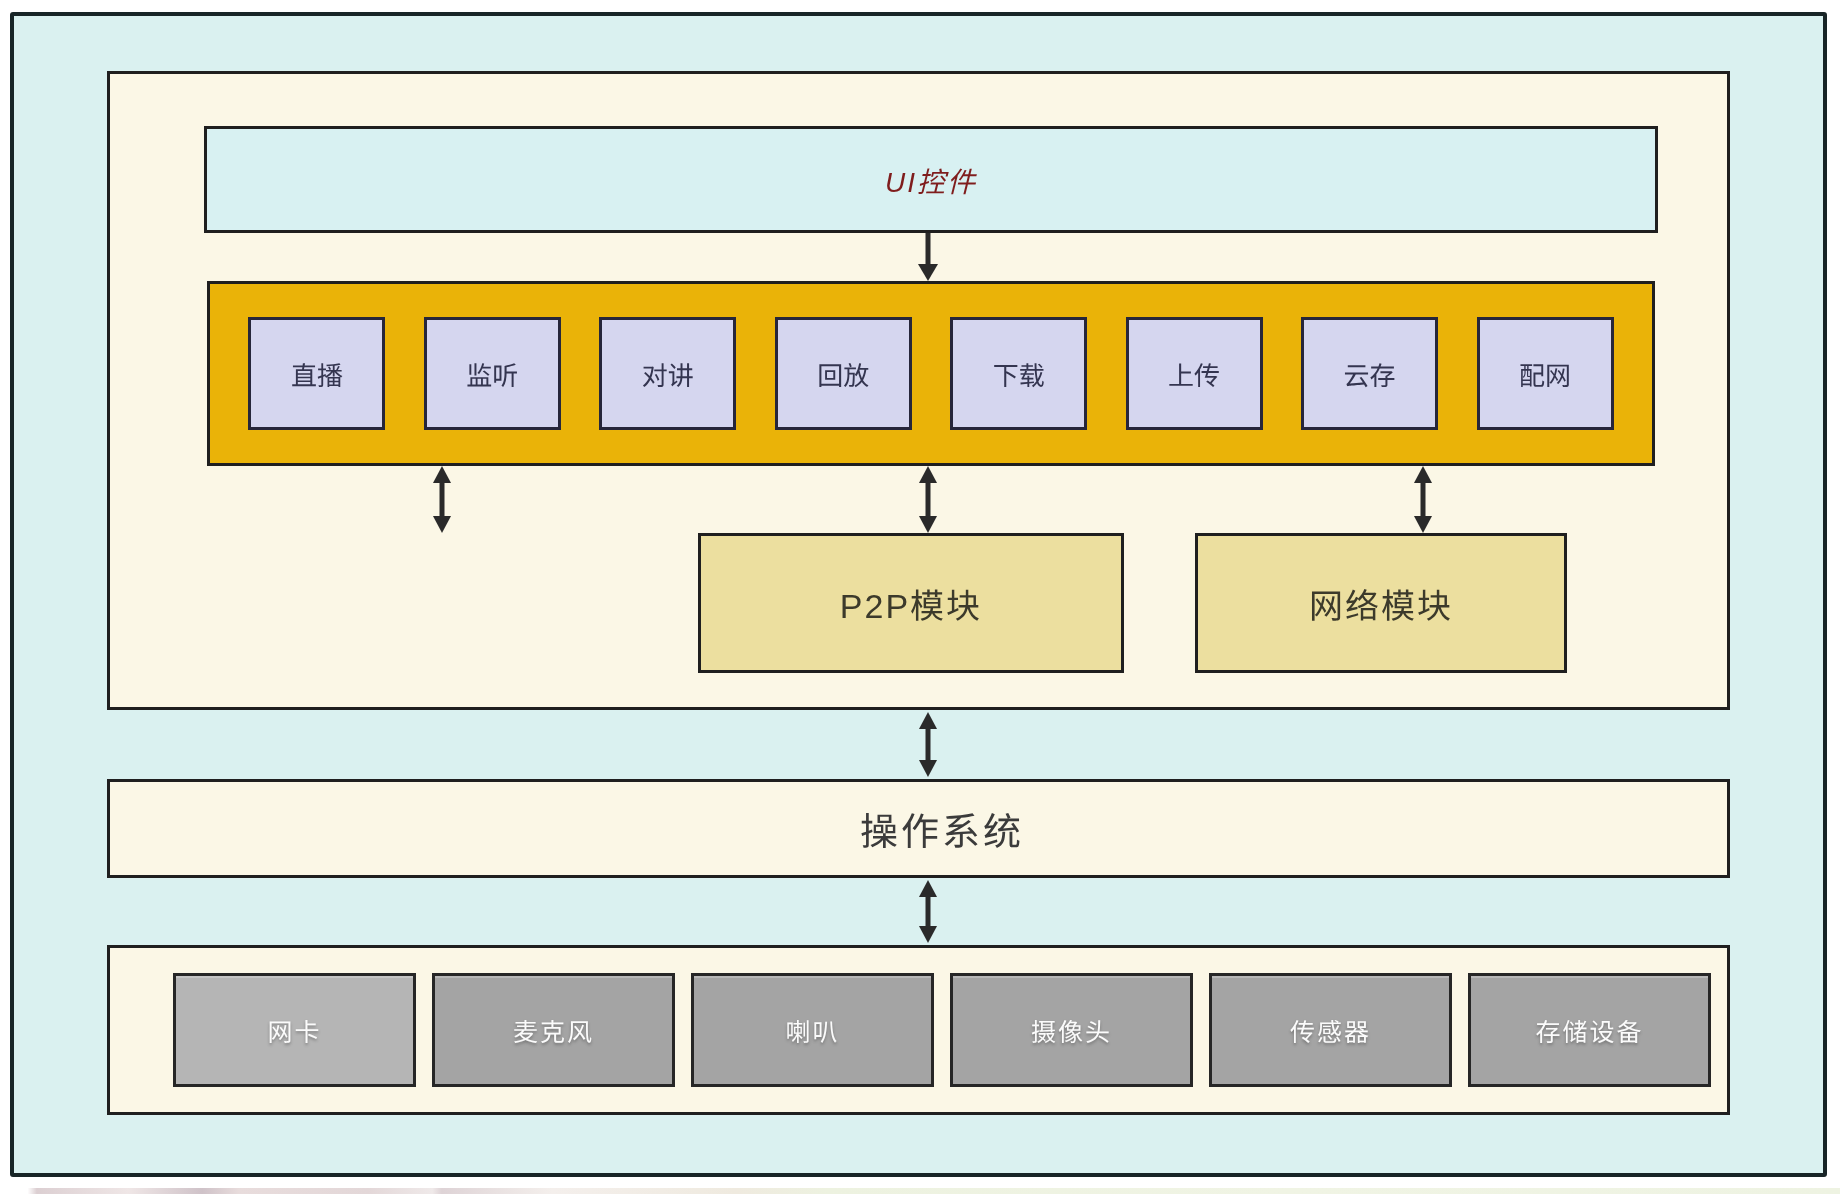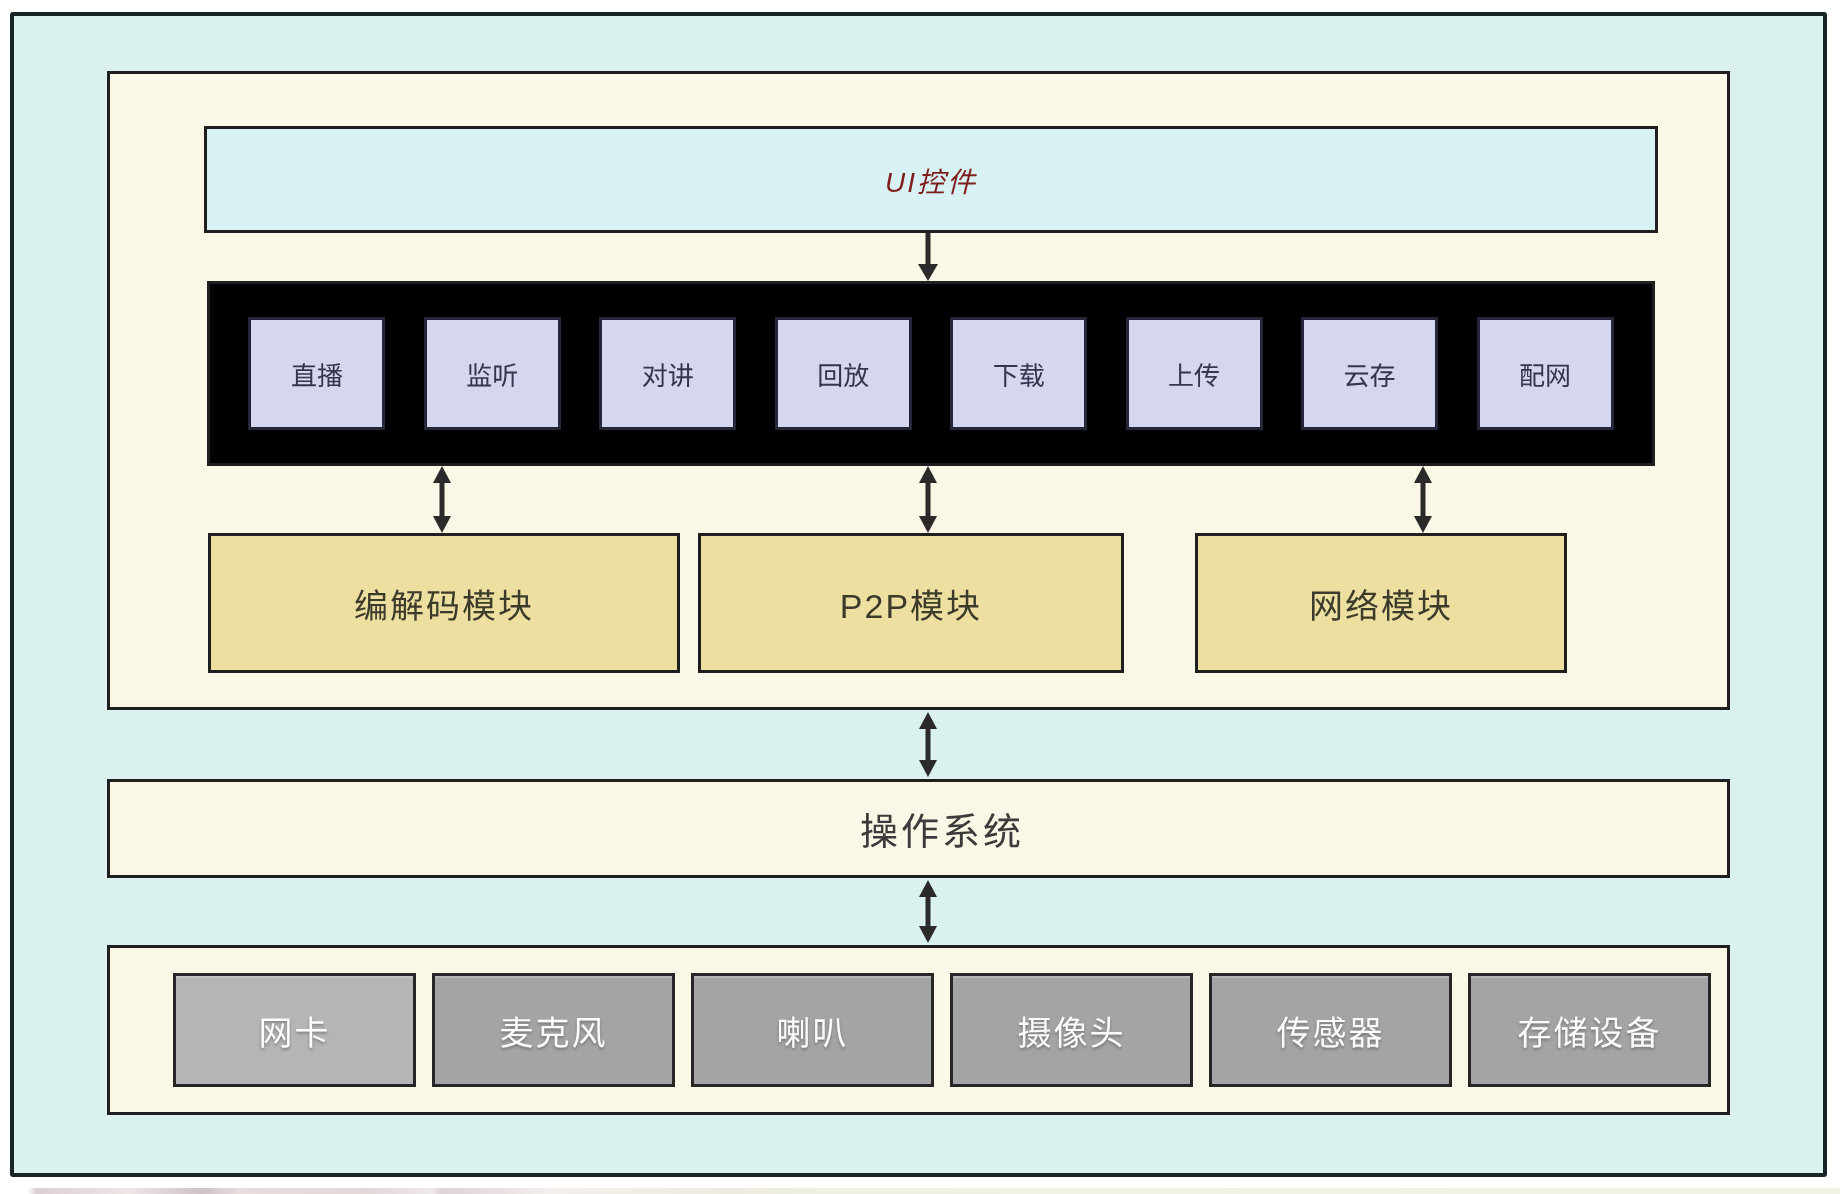--- a/index.html
+++ b/index.html
@@ -11,21 +11,21 @@
   .outer{left:10px;top:12px;width:1817px;height:1165px;background:#daf1f0;
          border:4px solid #182527;border-radius:3px;}
 
   .panel{background:#fbf7e6;border:3px solid #1f1f1f;padding-left:47px;}
   .top-panel{left:107px;top:71px;width:1623px;height:639px;}
 
   .ui-box{left:204px;top:126px;width:1454px;height:107px;background:#d8f1f2;
           border:3px solid #1f1f1f;display:flex;align-items:center;justify-content:center;}
   .ui-box .lbl{font-size:28px;color:#7f1d1d;letter-spacing:2px;font-style:italic;}
 
-  .green-box{left:207px;top:281px;width:1448px;height:185px;background:#000000;
+  .green-box{left:207px;top:281px;width:1448px;height:185px;background:#eab308;
              border:3px solid #1f1f1f;display:flex;align-items:center;
              justify-content:space-evenly;}
   .feature{width:131px;height:107px;background:#d5d6ef;border:3px solid #26263a;
            display:flex;align-items:center;justify-content:center;
            font-size:26px;color:#343550;}
 
   .module{top:533px;height:140px;background:#ecdf9f;border:3px solid #1f1f1f;
           display:flex;align-items:center;justify-content:center;
           font-size:34px;color:#3c3a2b;letter-spacing:2px;}
   .module.codec{left:208px;width:472px;}
@@ -33,21 +33,21 @@
   .module.net{left:1195px;width:372px;}
 
   .os-box{left:107px;top:779px;width:1623px;height:99px;
           display:flex;align-items:center;justify-content:center;
           font-size:38px;color:#3b3b3b;letter-spacing:3px;}
 
   .hw-panel{left:107px;top:945px;width:1623px;height:170px;
             display:flex;align-items:center;justify-content:space-evenly;}
   .hw{width:237px;height:108px;background:#a4a4a4;border:3px solid #262626;
       display:flex;align-items:center;justify-content:center;
-      font-size:34px;color:#fbfbfb;letter-spacing:2px;
+      font-size:25px;color:#fbfbfb;letter-spacing:2px;
       text-shadow:0 2px 3px rgba(60,60,60,.45);
       box-shadow:inset 0 2px 0 rgba(255,255,255,.22);}
   .hw.first{background:#b5b5b5;}
 
   .arrow{position:absolute;width:26px;}
   .bottom-strip{left:0;top:1188px;width:1840px;height:6px;
     background:linear-gradient(90deg,#ffffff 0%,#ffffff 1.5%,#dccfd2 2%,#efe6e6 7%,
       #cfc2c8 11%,#e8dcdc 13%,#e3d7d8 20%,#efe9e9 23.5%,#ded3d6 24%,#f4efec 30%,
       #efeadf 40%,#edf2e0 45%,#f0f4e4 70%,#eef3e2 100%);}
 </style>
@@ -105,23 +105,20 @@
     <polygon points="13,0 4,17 22,17" fill="#2a2a2a"></polygon>
     <rect x="10.5" y="14" width="5" height="39" fill="#2a2a2a"></rect>
     <polygon points="13,67 4,50 22,50" fill="#2a2a2a"></polygon>
   </svg>
   <svg class="arrow" style="left:1410px;top:466px;" width="26" height="67" viewBox="0 0 26 67">
     <polygon points="13,0 4,17 22,17" fill="#2a2a2a"></polygon>
     <rect x="10.5" y="14" width="5" height="39" fill="#2a2a2a"></rect>
     <polygon points="13,67 4,50 22,50" fill="#2a2a2a"></polygon>
   </svg>
 
-  <div class="abs module codec">
-      <span>编解码模块</span>
-    </div>
   <div class="abs module p2p">
       <span>P2P模块</span>
     </div>
   <div class="abs module net">
       <span>网络模块</span>
     </div>
 
   <svg class="arrow" style="left:915px;top:712px;" width="26" height="65" viewBox="0 0 26 65">
     <polygon points="13,0 4,17 22,17" fill="#2a2a2a"></polygon>
     <rect x="10.5" y="14" width="5" height="37" fill="#2a2a2a"></rect>

